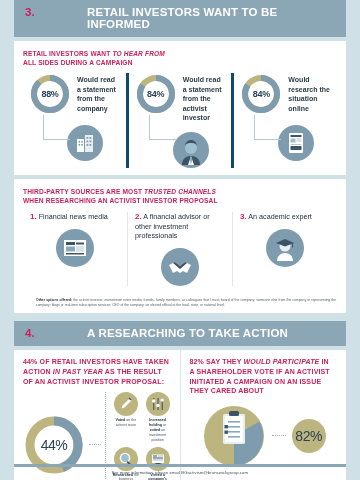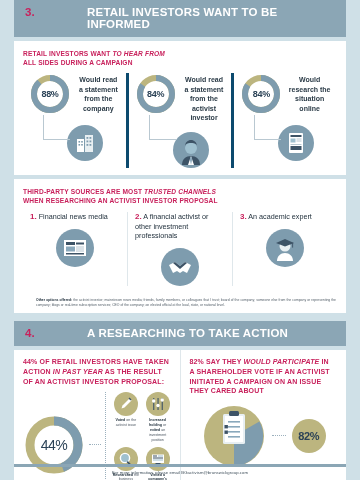--- a/index.html
+++ b/index.html
@@ -24,21 +24,21 @@
   
   .panel{margin:4px 14px 0 14px;background:#ffffff;position:relative;}
   .panel-pad{padding:8px 9px 7px 9px;}
   .ptitle{
     color:#c8215c;font-weight:bold;font-size:6.6px;line-height:1.38;
     letter-spacing:.15px;text-transform:uppercase;margin:0 0 6px 0;
   }
   .ptitle em{font-style:italic;font-weight:bold;}
 
   
-  .donut-row{display:flex;text-align:center;}
+  .donut-row{display:flex;}
   .donut-cell{flex:1;display:flex;flex-direction:column;position:relative;padding:0 6px;}
   .donut-cell + .donut-cell{border-left:3px solid #0c4a6e;}
   .donut-top{display:flex;align-items:flex-start;gap:6px;}
   .donut{position:relative;width:42px;height:42px;flex:0 0 42px;}
   .donut svg{display:block;}
   .donut-val{
     position:absolute;inset:0;display:flex;align-items:center;justify-content:center;
     font-size:9px;font-weight:bold;color:#2b4256;letter-spacing:-.3px;
   }
   .donut-label{
@@ -89,21 +89,21 @@
   .act-ic{width:24px;height:24px;border-radius:50%;background:#bcb57f;display:flex;align-items:center;justify-content:center;}
   .act-tx{font-size:3.6px;line-height:1.35;color:#4a5560;margin-top:2px;}
   .act-tx b{color:#22313d;font-weight:bold;}
 
   .pie-wrap{display:flex;align-items:center;justify-content:center;gap:6px;margin-top:8px;}
   .pie{width:64px;height:64px;flex:0 0 64px;position:relative;}
   .pie-dots{width:14px;border-top:1px dotted #9bb0bd;height:1px;}
   .badge82{
     width:34px;height:34px;border-radius:50%;background:#bcb57f;
     display:flex;align-items:center;justify-content:center;
-    color:#2b4256;font-size:11px;font-weight:bold;letter-spacing:-.4px;
+    color:#2b4256;font-size:14px;font-weight:normal;letter-spacing:-.4px;
   }
 
   .footer{
     position:absolute;left:0;right:0;bottom:0;height:16px;
     display:flex;align-items:center;justify-content:center;
     font-size:4.2px;color:#3d4d59;letter-spacing:.1px;
   }
   .footer-rule{position:absolute;left:14px;right:14px;top:0;height:3px;background:#8ba6b5;}
 </style>
 </head>
@@ -230,21 +230,21 @@
               <rect x="14" y="13.5" width="8" height="1" fill="#b9c8d1"></rect>
               <rect x="14" y="15.5" width="8" height="1" fill="#b9c8d1"></rect>
               <rect x="4" y="18" width="18" height="1.5" fill="#3d5366"></rect>
             </svg>
           </div>
         </div>
 
         <div class="tp-cell">
           <div class="tp-label">
             <b>2.</b>
-            <span>A financial activist or other investment professionals</span>
+            <span>A financial advisor or other investment professionals</span>
           </div>
           <div class="tp-icon">
             <svg width="26" height="26" viewBox="0 0 26 26" aria-hidden="true">
               <path d="M2 11l6-3 5 4 5-4 6 3-4 8-4-2-3 2-3-2-4 2z" fill="#ffffff"></path>
               <path d="M8 8l5 4 5-4 2 1-7 6-7-6z" fill="#3d5366"></path>
             </svg>
           </div>
         </div>
 
         <div class="tp-cell">

